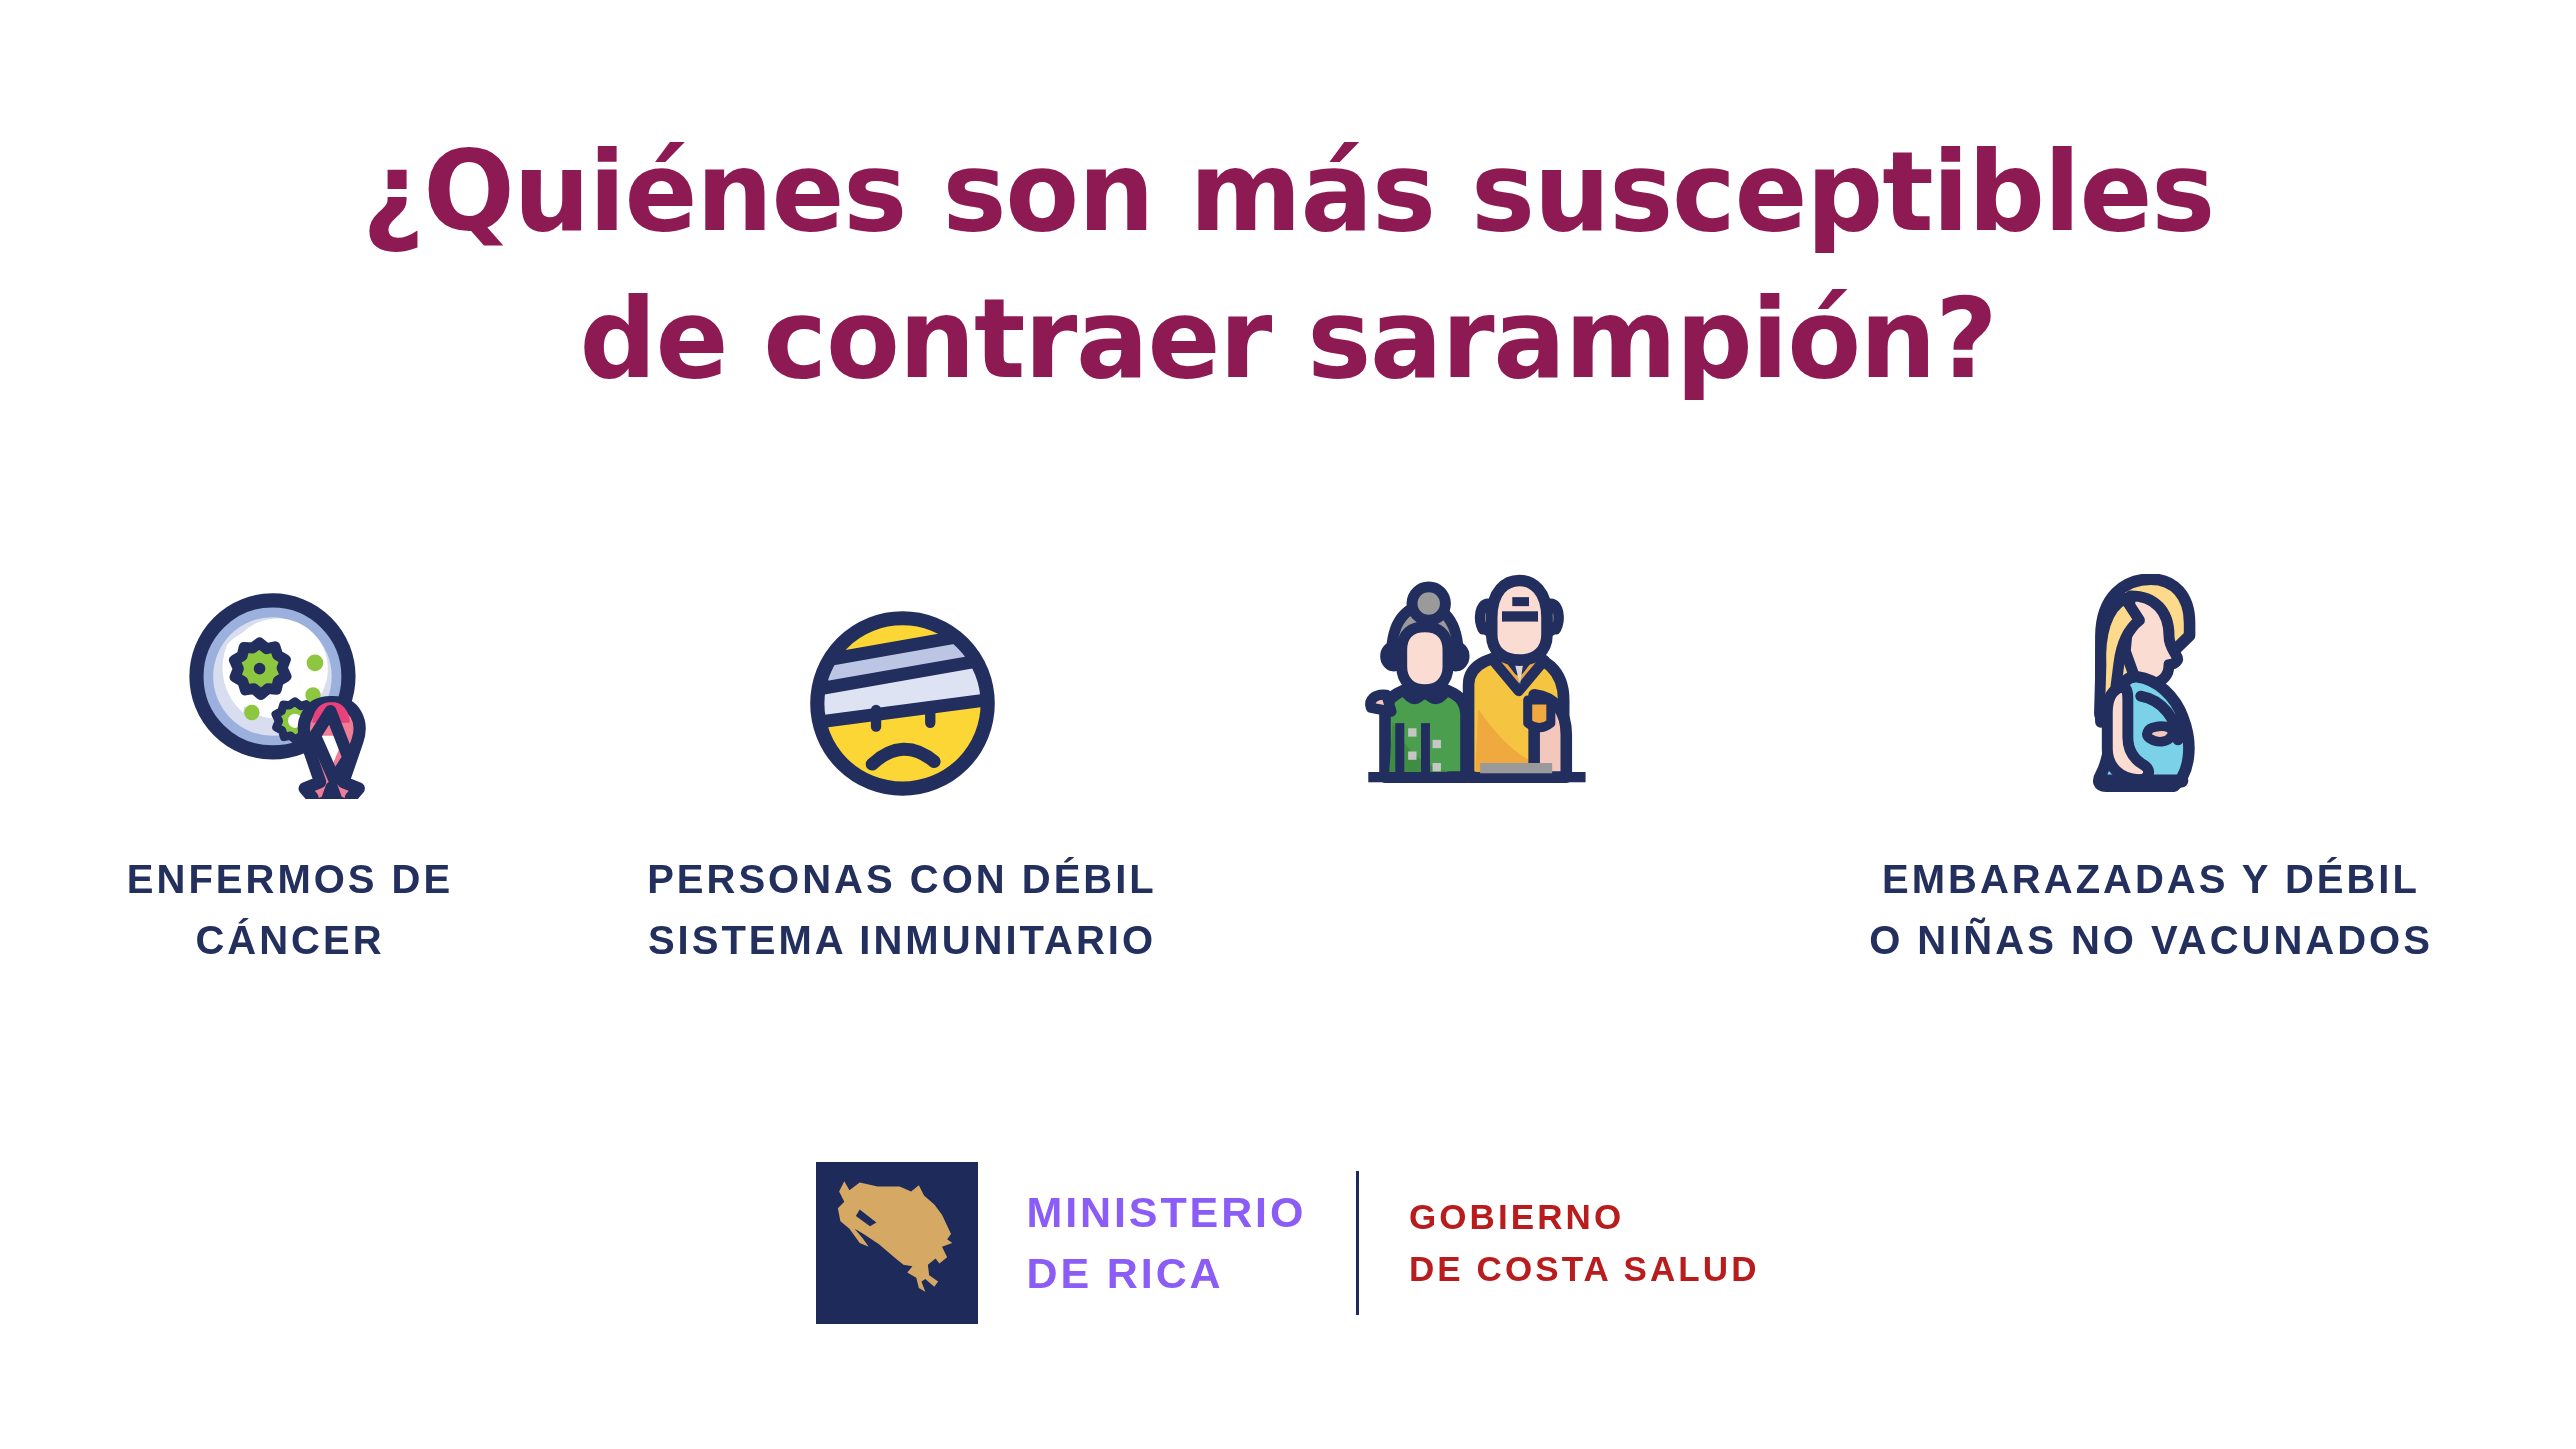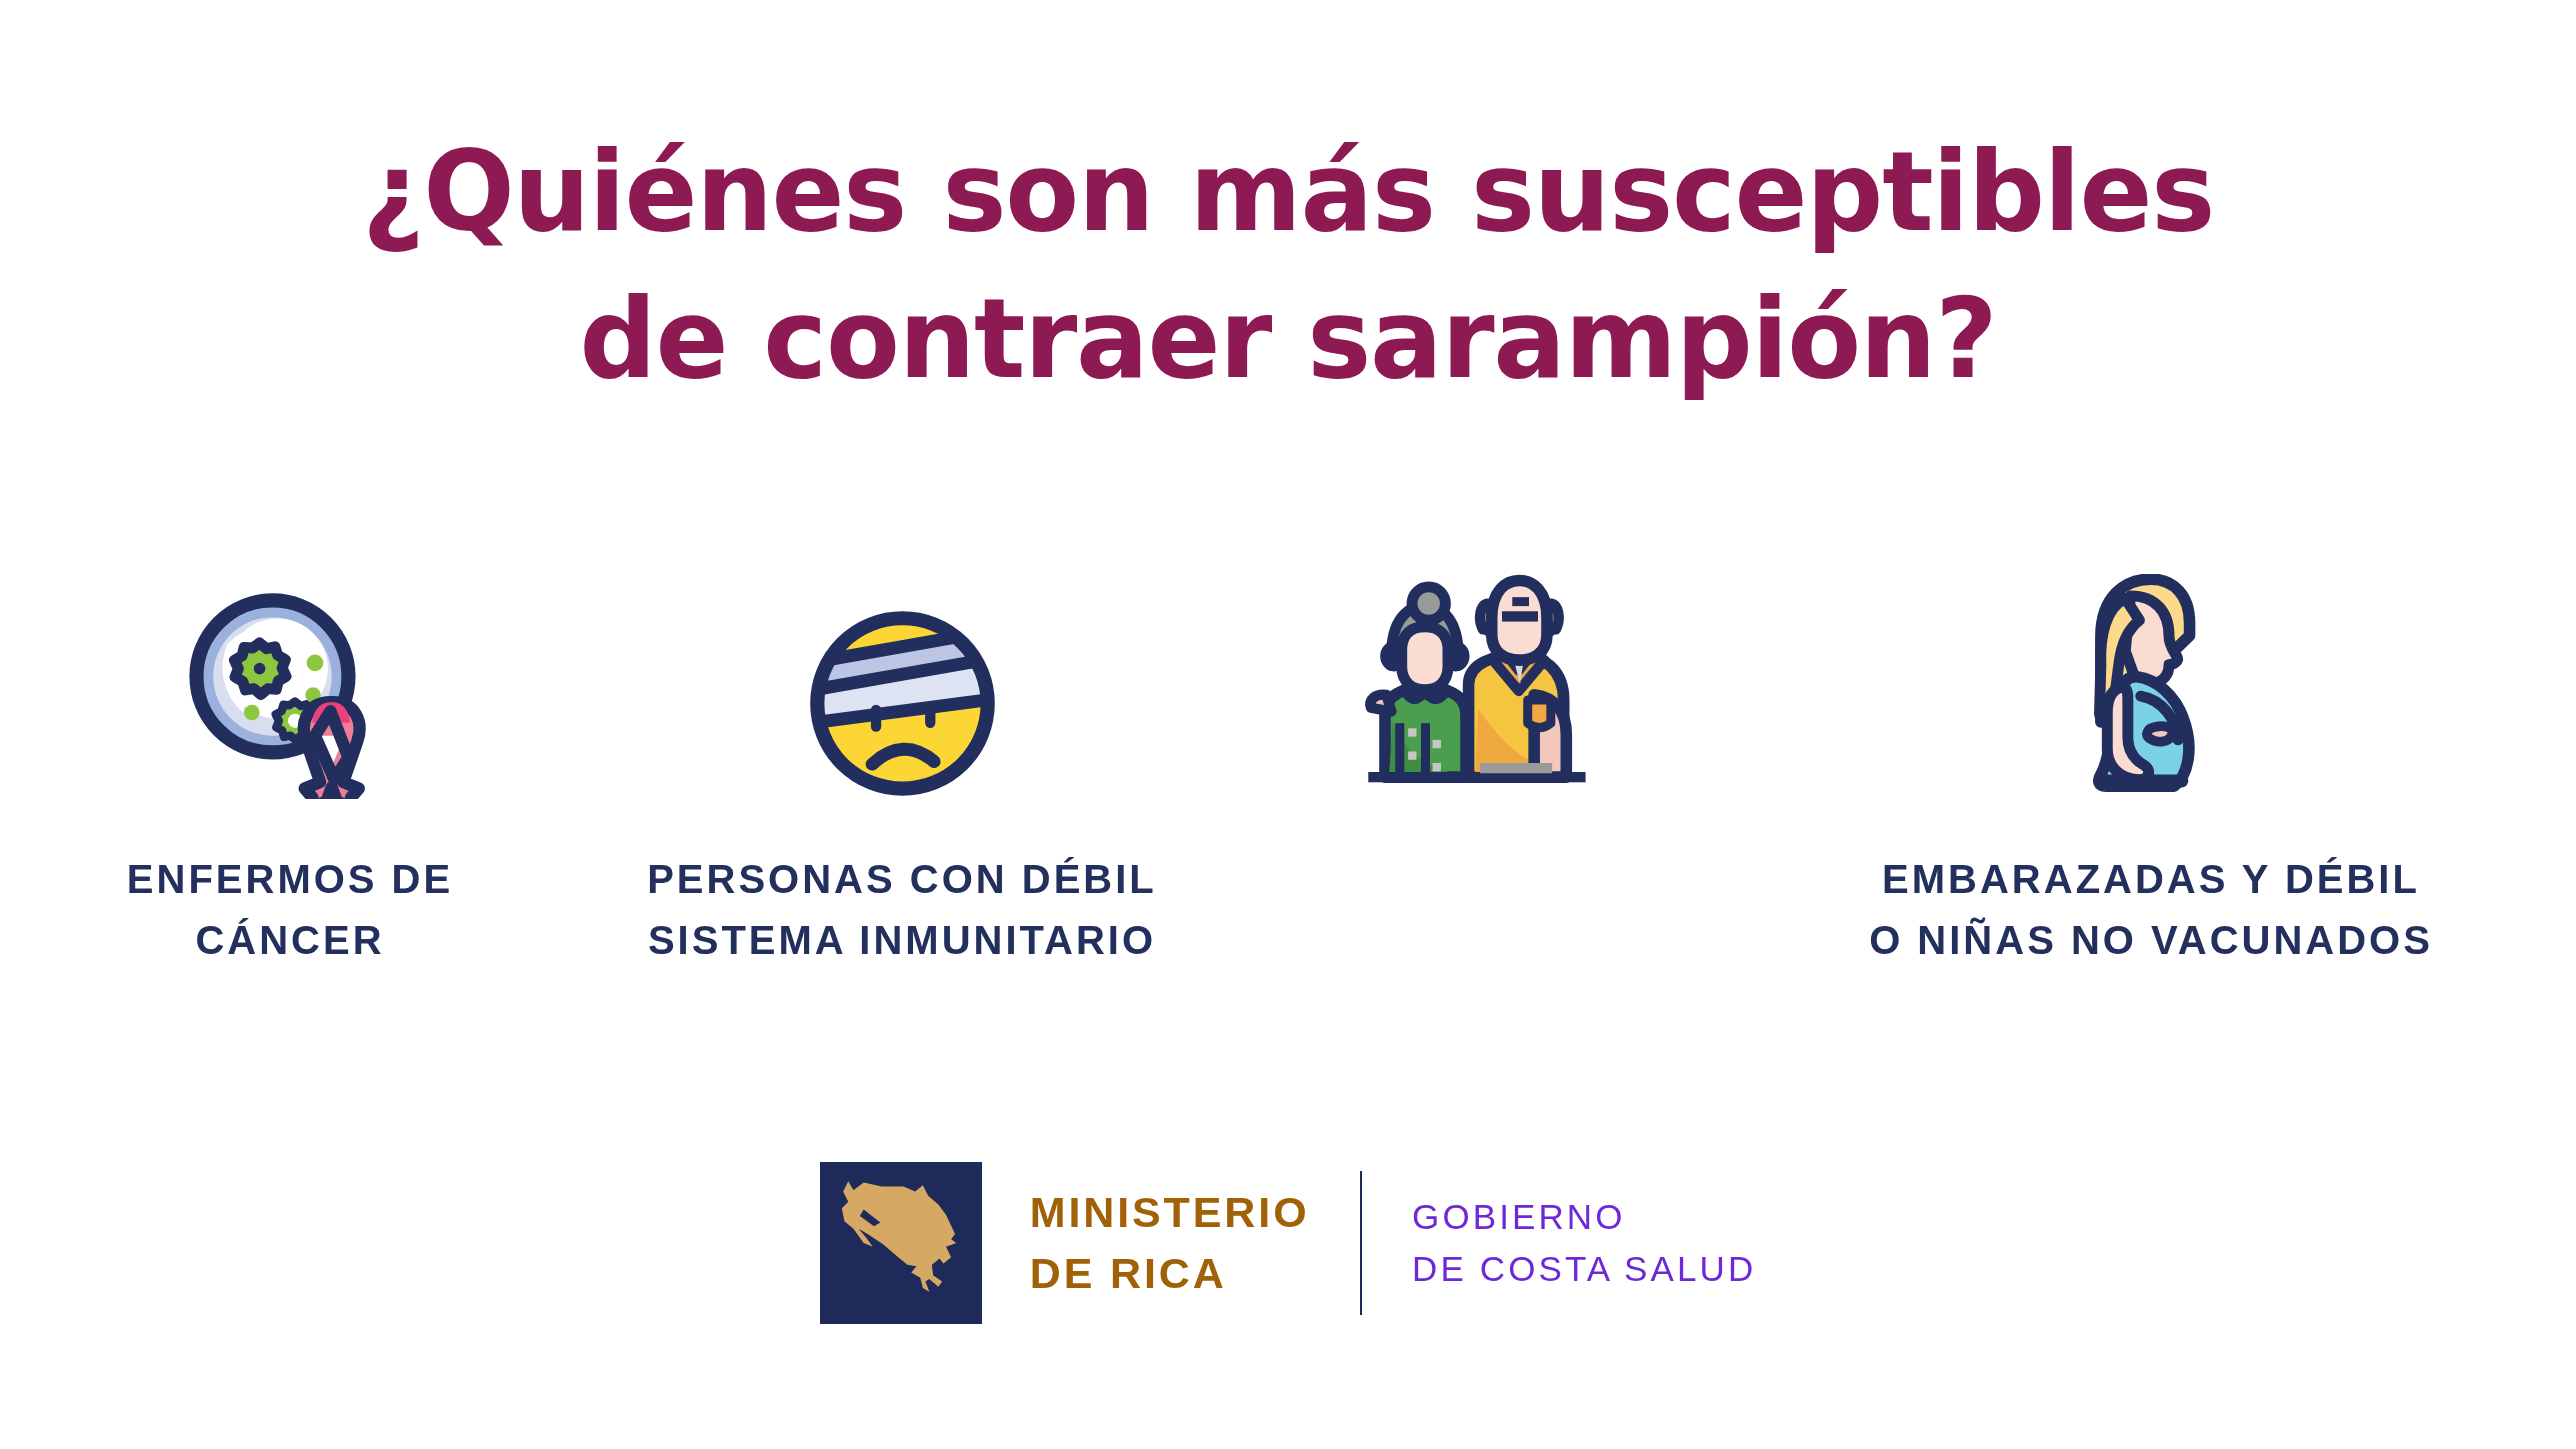--- a/index.html
+++ b/index.html
@@ -85,38 +85,38 @@
   }
   .logo-mark {
     width: 162px;
     height: 162px;
     background: #1E2A5A;
     flex: none;
   }
   .logo-mark svg { display: block; }
   .ministry-text {
     margin-left: 48px;
-    color: #a16207;
+    color: #8b5cf6;
     font-family: "Liberation Sans", sans-serif;
     font-weight: 700;
     font-size: 43px;
     letter-spacing: 2.9px;
     line-height: 1.42;
   }
   .divider {
     width: 2.6px;
     height: 144px;
     background: #1E2A5A;
     margin: 0 50px;
     flex: none;
   }
   .gov-text {
-    color: #6d28d9;
+    color: #b91c1c;
     font-family: "Liberation Sans", sans-serif;
-    font-weight: 400;
+    font-weight: 700;
     font-size: 35px;
     letter-spacing: 3.1px;
     line-height: 1.48;
   }
 </style>
 </head>
 <body>
 
 <div class="title-block">
   <div class="title-line">¿Quiénes son más susceptibles</div>

